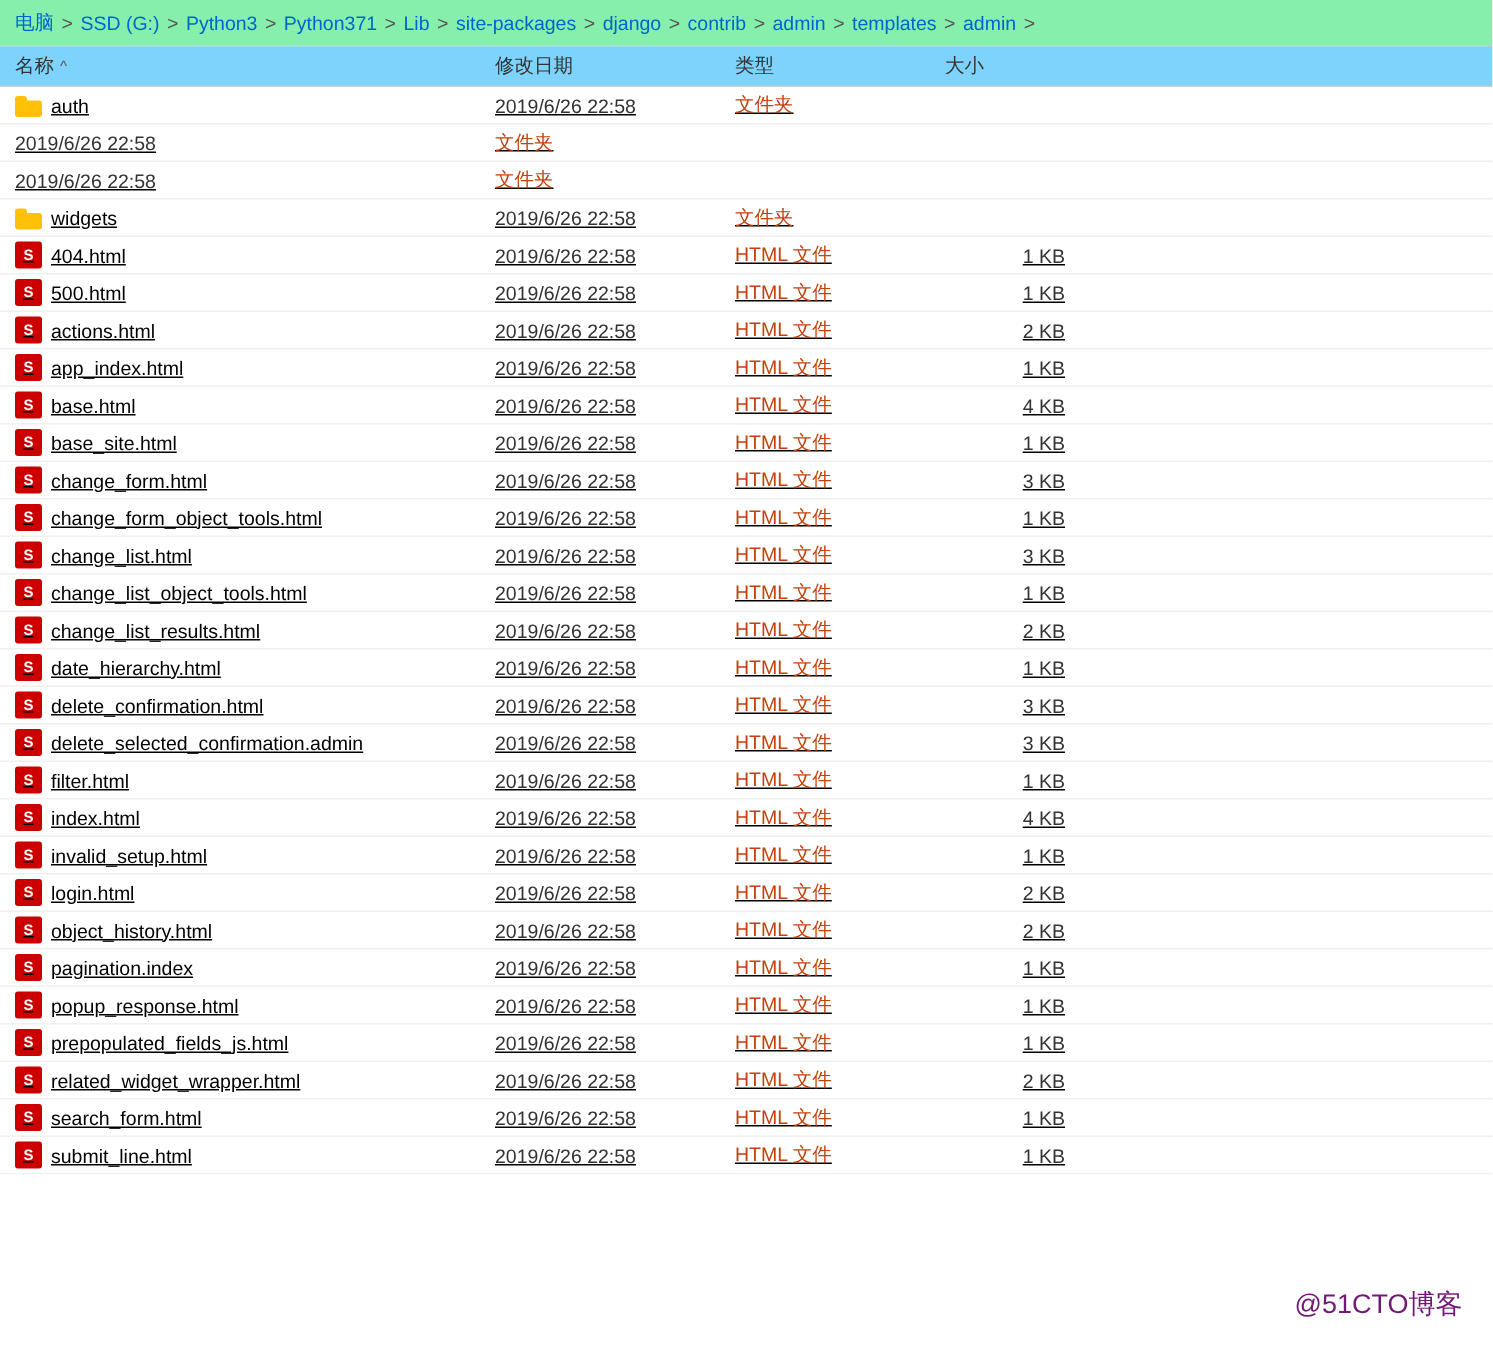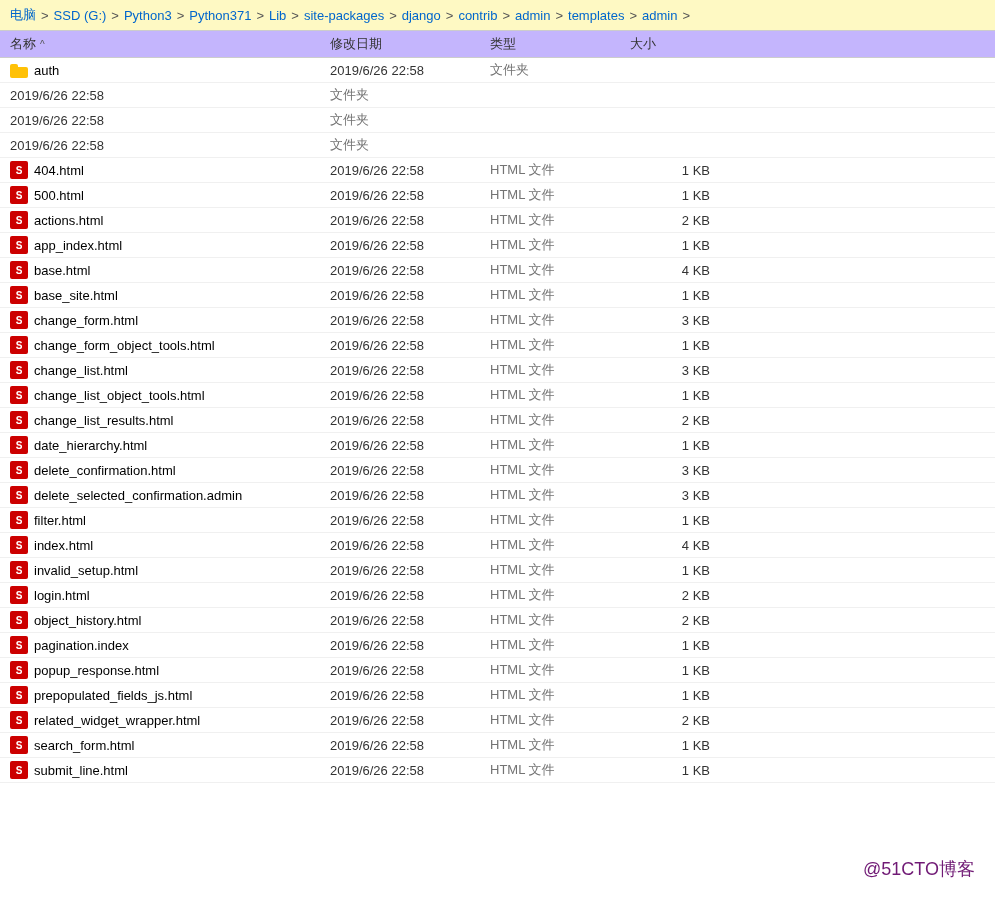--- a/index.html
+++ b/index.html
@@ -8,47 +8,48 @@
       font-size: 13px;
       background: #fff;
       color: #000;
     }
 
     
     .breadcrumb-bar {
       display: flex;
       align-items: center;
       padding: 6px 10px;
-      background: #fef9c3;
+      background: #86efac;
       border-bottom: 1px solid #ccc;
       font-size: 13px;
       flex-wrap: wrap;
       gap: 2px;
     }
     .breadcrumb-item {
       color: #0066cc;
       cursor: pointer;
     }
     .breadcrumb-sep {
       color: #555;
       padding: 0 3px;
     }
 
     
     .file-list-container {
       padding: 0;
+      text-decoration: underline;
     }
 
     
     .col-header {
       display: grid;
       grid-template-columns: 320px 160px 140px 100px;
       padding: 4px 10px;
       border-bottom: 1px solid #ccc;
-      background: #c4b5fd;
+      background: #7dd3fc;
       user-select: none;
     }
     .col-header-cell {
       font-size: 13px;
       color: #333;
       display: flex;
       align-items: center;
       gap: 4px;
     }
     .sort-arrow {
@@ -115,21 +116,21 @@
       flex-shrink: 0;
       font-family: Arial, sans-serif;
     }
 
     .file-name-text {
       color: #000;
       font-size: 13px;
     }
 
     .col-date { color: #333; font-size: 13px; }
-    .col-type { color: #737373; font-size: 13px; }
+    .col-type { color: #c2410c; font-size: 13px; }
     .col-size { color: #333; font-size: 13px; text-align: right; padding-right: 20px; }
 
     
     .watermark {
       position: fixed;
       bottom: 20px;
       right: 20px;
       color: #701a75;
       font-size: 18px;
     }
@@ -192,20 +193,24 @@
     <div class="col-date">2019/6/26 22:58</div>
     <div class="col-type">文件夹</div>
     <div class="col-size"></div>
   </div>
     <div class="file-row">
     <div class="col-date">2019/6/26 22:58</div>
     <div class="col-type">文件夹</div>
     <div class="col-size"></div>
   </div>
     <div class="file-row">
+    <div class="file-name-cell">
+      <span class="folder-icon"></span>
+      <span class="file-name-text">widgets</span>
+    </div>
     <div class="col-date">2019/6/26 22:58</div>
     <div class="col-type">文件夹</div>
     <div class="col-size"></div>
   </div>
     <div class="file-row">
     <div class="file-name-cell">
       <span class="html-icon">S</span>
       <span class="file-name-text">404.html</span>
     </div>
     <div class="col-date">2019/6/26 22:58</div>

